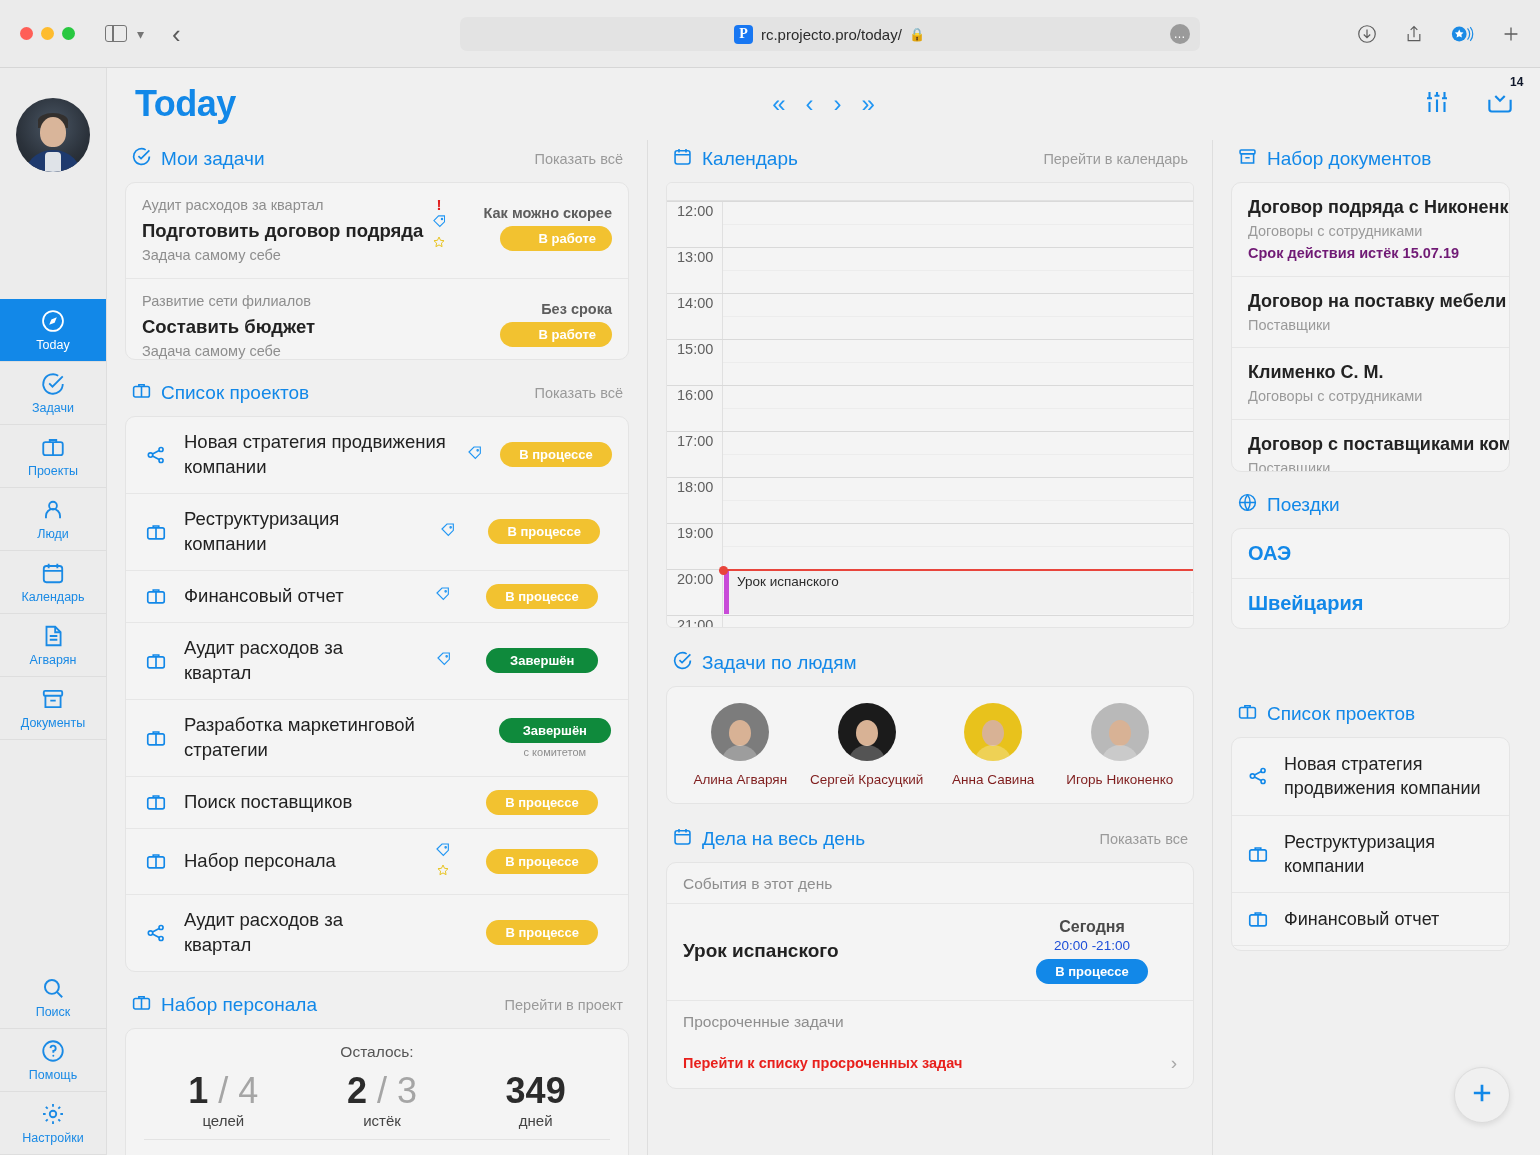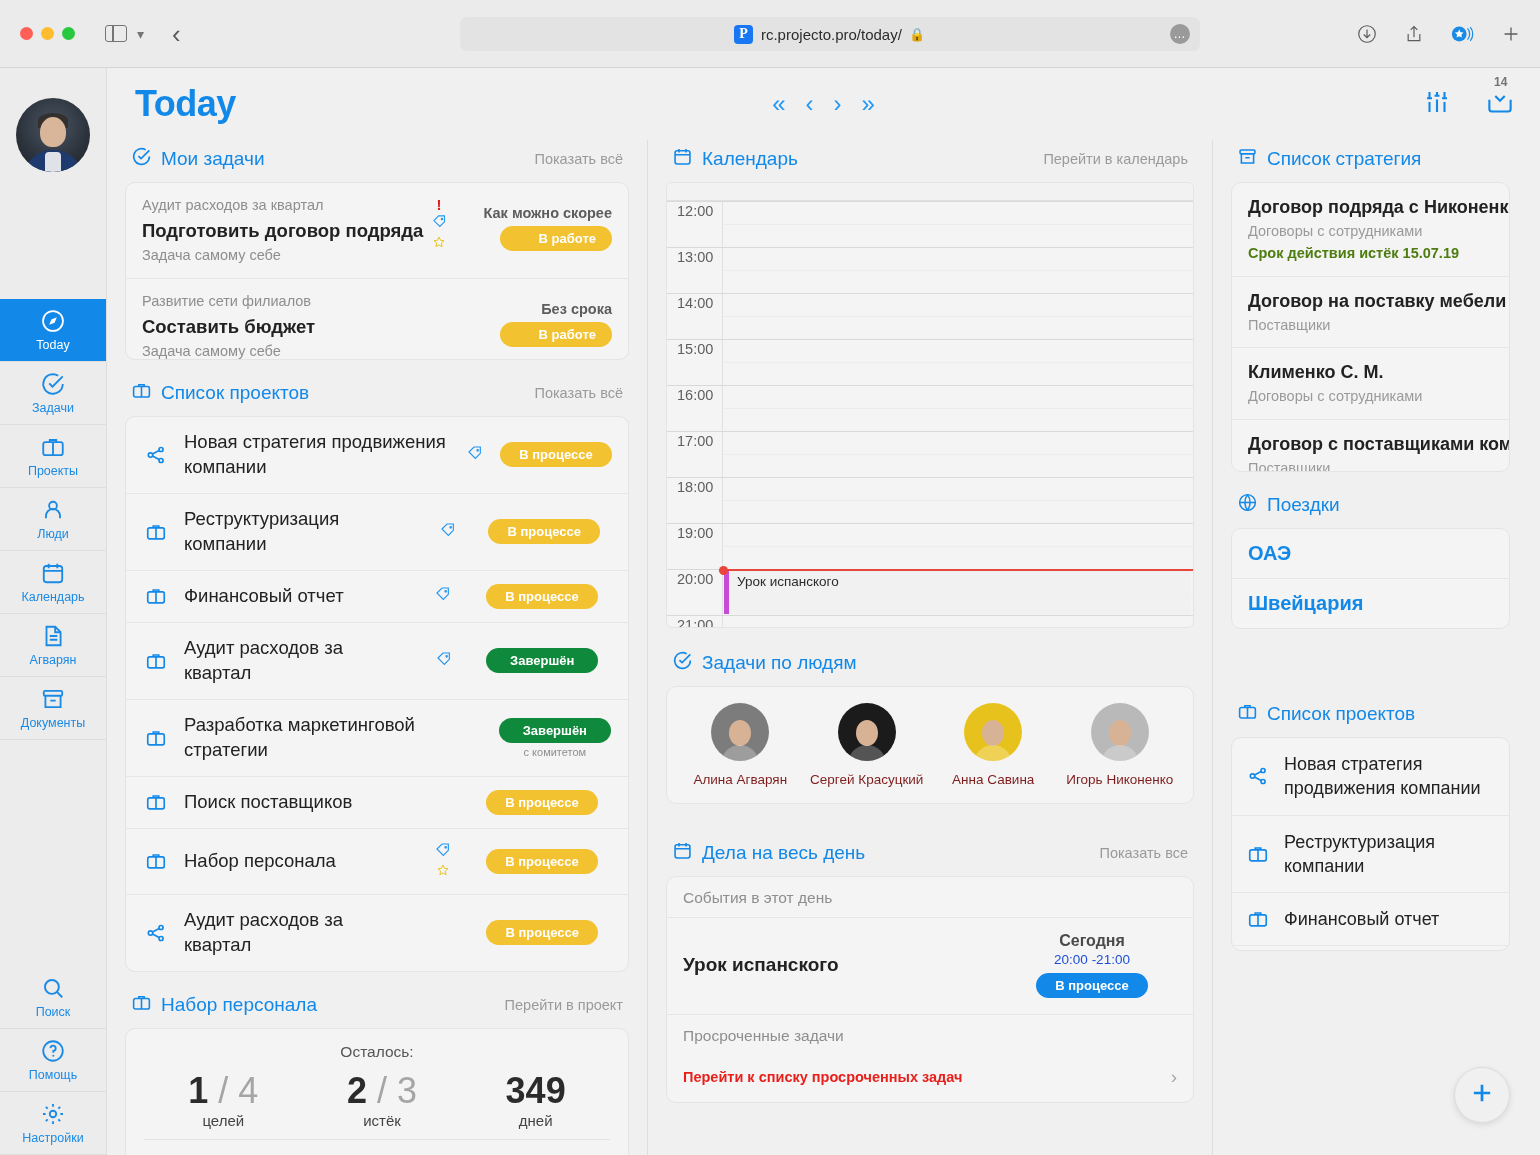--- a/index.html
+++ b/index.html
@@ -113,21 +113,21 @@
   .page-head {
     height: 72px; display: flex; align-items: center; padding: 0 28px;
     position: relative;
   }
   .page-title { font-size: 36px; font-weight: bold; color: #1288e8; letter-spacing:-0.5px; }
   .pager { position:absolute; left:50%; transform:translateX(-50%); display:flex; gap:20px; color:#2196f3; }
   .pager span { font-size: 24px; line-height:1; cursor:pointer; font-weight:500;}
   .head-right { position:absolute; right: 24px; display:flex; align-items:center; gap: 32px; }
   .inbox-wrap { position: relative; }
   .inbox-badge {
-    position:absolute; top:-14px; left:10px; font-size:12px; color:#737373; font-weight:600;
+    position:absolute; top:-14px; left:26px; font-size:12px; color:#0f172a; font-weight:600;
   }
 
   .columns { display: flex; padding: 0 0 0 0; height: 1015px; }
   .col { padding: 0 18px; }
   .col-left { width: 540px; }
   .col-mid { width: 565px; border-left: 1px solid #dedede; }
   .col-right { width: 316px; border-left: 1px solid #dedede; overflow:hidden;}
 
   .sec-head {
     display: flex; align-items: center; justify-content: space-between;
@@ -215,21 +215,21 @@
   .agenda-time { font-size:13.5px; color:#1d4ed8; margin: 2px 0 6px 0;}
   .overdue-row { display:flex; align-items:center; padding: 11px 16px 14px 16px;}
   .overdue-link { flex:1 1 auto; font-size:14.5px; color:#e8201c; font-weight:bold; cursor:pointer;}
   .chev-r { color:#a8a8a8; font-size:19px; }
 
   
   .doc-row { padding: 11px 16px; border-bottom:1px solid #e6e6e6; }
   .doc-row:last-child { border-bottom:none; }
   .doc-title { font-size:18px; color:#222; font-weight:bold; white-space:nowrap; line-height:1.5;}
   .doc-cat { font-size:14.5px; color:#9a9a9a; line-height:1.5; }
-  .doc-warn { font-size:14.5px; color:#4d7c0f; font-weight:bold; line-height:1.5;}
+  .doc-warn { font-size:14.5px; color:#701a75; font-weight:bold; line-height:1.5;}
 
   .trip-row { padding: 13px 16px; border-bottom:1px solid #e6e6e6; font-size:20px; color:#1288e8; font-weight:bold;}
   .trip-row:last-child { border-bottom:none; }
 
   .rp-row { display:flex; align-items:center; padding: 14px 12px; border-bottom:1px solid #e6e6e6; gap:12px;}
   .rp-row:last-child { border-bottom:none; }
   .rp-icon { width:28px; flex:0 0 28px; display:flex; justify-content:center; color:#1288e8;}
   .rp-name { font-size:18px; color:#222; line-height:1.35; }
 
   .fab {
@@ -783,21 +783,21 @@
               <div class="person">
                 <div class="ava" style="background:#b9b9b9">
                   <div style="position:absolute;left:50%;top:30%;transform:translateX(-50%);width:22px;height:26px;border-radius:50%;background:#d8b295;"></div>
                   <div style="position:absolute;left:50%;bottom:-4px;transform:translateX(-50%);width:38px;height:20px;border-radius:20px 20px 0 0;background:rgba(255,255,255,0.25);"></div>
                 </div>
                 <div class="nm">Игорь Никоненко</div>
               </div>
             </div>
         </div>
 
-        <div class="sec-head" style="margin-top:30px;">
+        <div class="sec-head" style="margin-top:16px;">
           <div class="sec-title">
             <span>
               <svg width="21" height="21" viewBox="0 0 24 24" fill="none" stroke="#1288e8" stroke-width="1.8">
                 <rect x="3.5" y="5.5" width="17" height="15" rx="2.4"></rect>
                   <path d="M3.5 10h17M8 3.5v4M16 3.5v4"></path>
               </svg>
             </span>
             <span>Дела на весь день</span>
           </div>
           <div class="sec-link">Показать все</div>
@@ -824,21 +824,21 @@
       <div class="col col-right">
 
         <div class="sec-head">
           <div class="sec-title">
             <span>
               <svg width="21" height="21" viewBox="0 0 24 24" fill="none" stroke="#1288e8" stroke-width="1.8">
                 <rect x="3.5" y="4.5" width="17" height="4.5" rx="1.2"></rect>
                   <path d="M5 9v10.5h14V9M9.5 13.5h5"></path>
               </svg>
             </span>
-            <span>Список стратегия</span>
+            <span>Набор документов</span>
           </div>
         </div>
 
         <div class="card" id="docs-card" style="height:290px; overflow:hidden;">
             <div class="doc-row">
               <div class="doc-title">Договор подряда с Никоненко И. Д.</div>
               <div class="doc-cat">Договоры с сотрудниками</div>
               <div class="doc-warn">Срок действия истёк 15.07.19</div>
             </div>
             <div class="doc-row">

